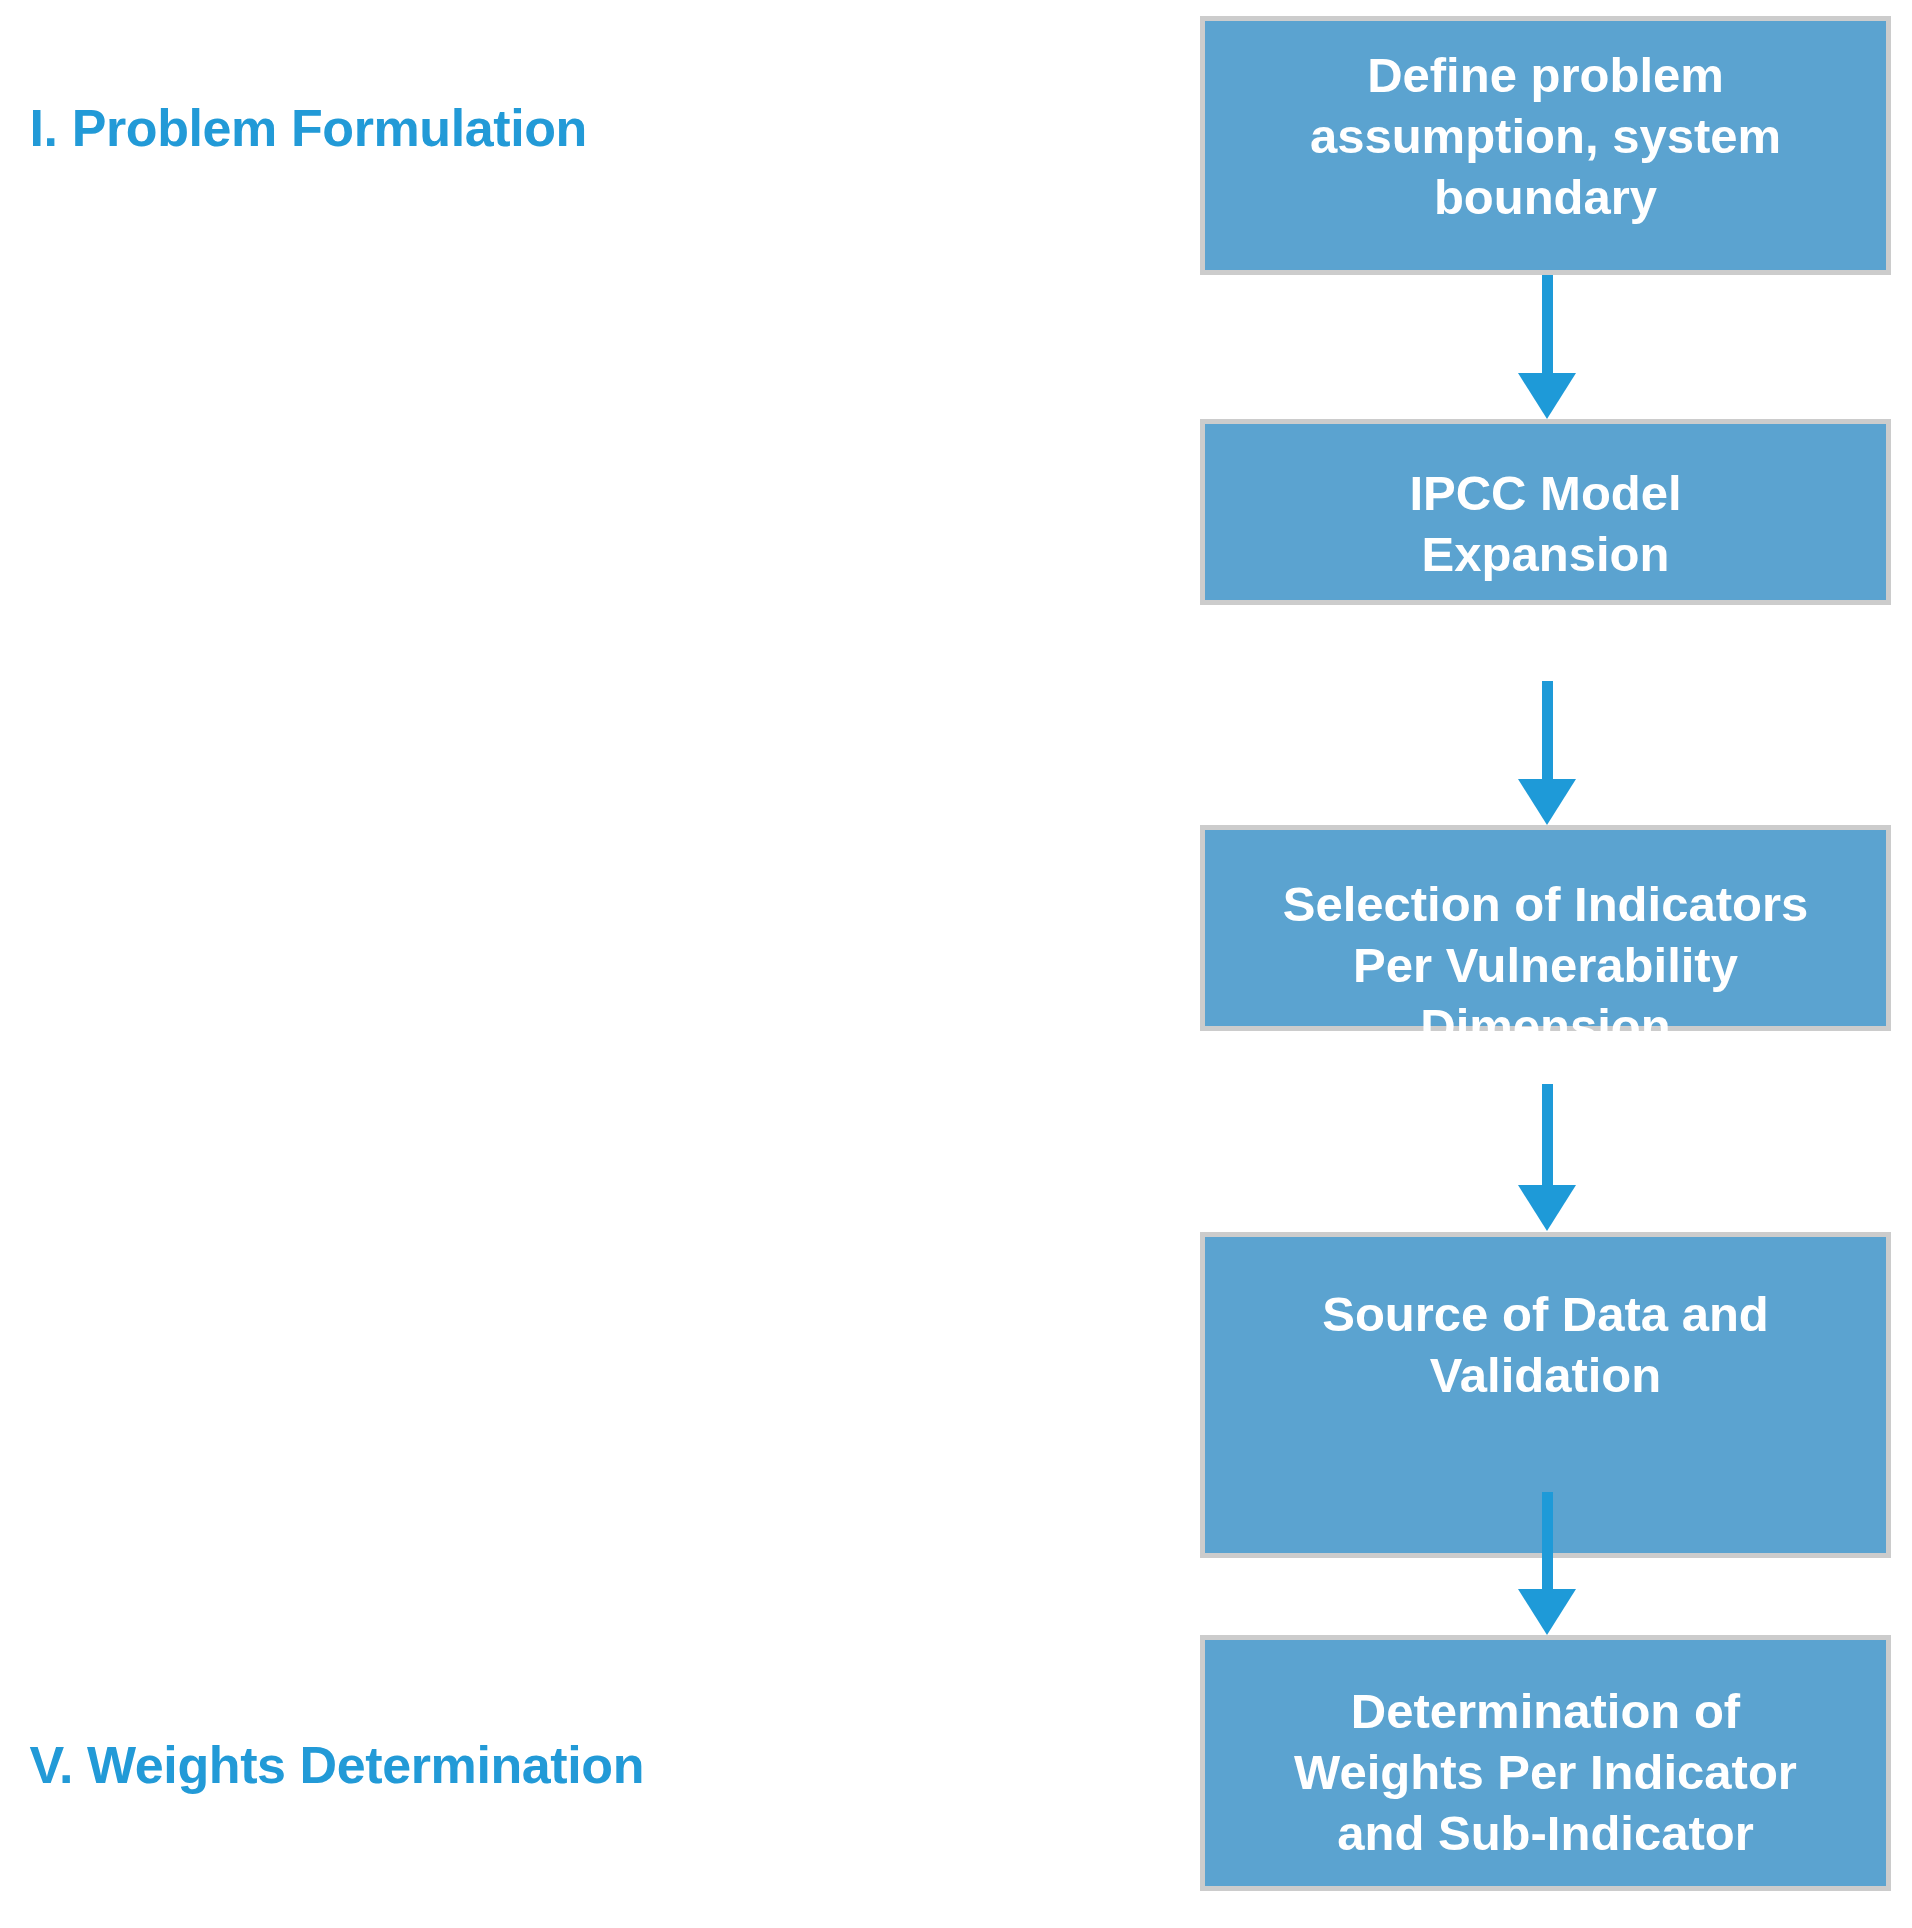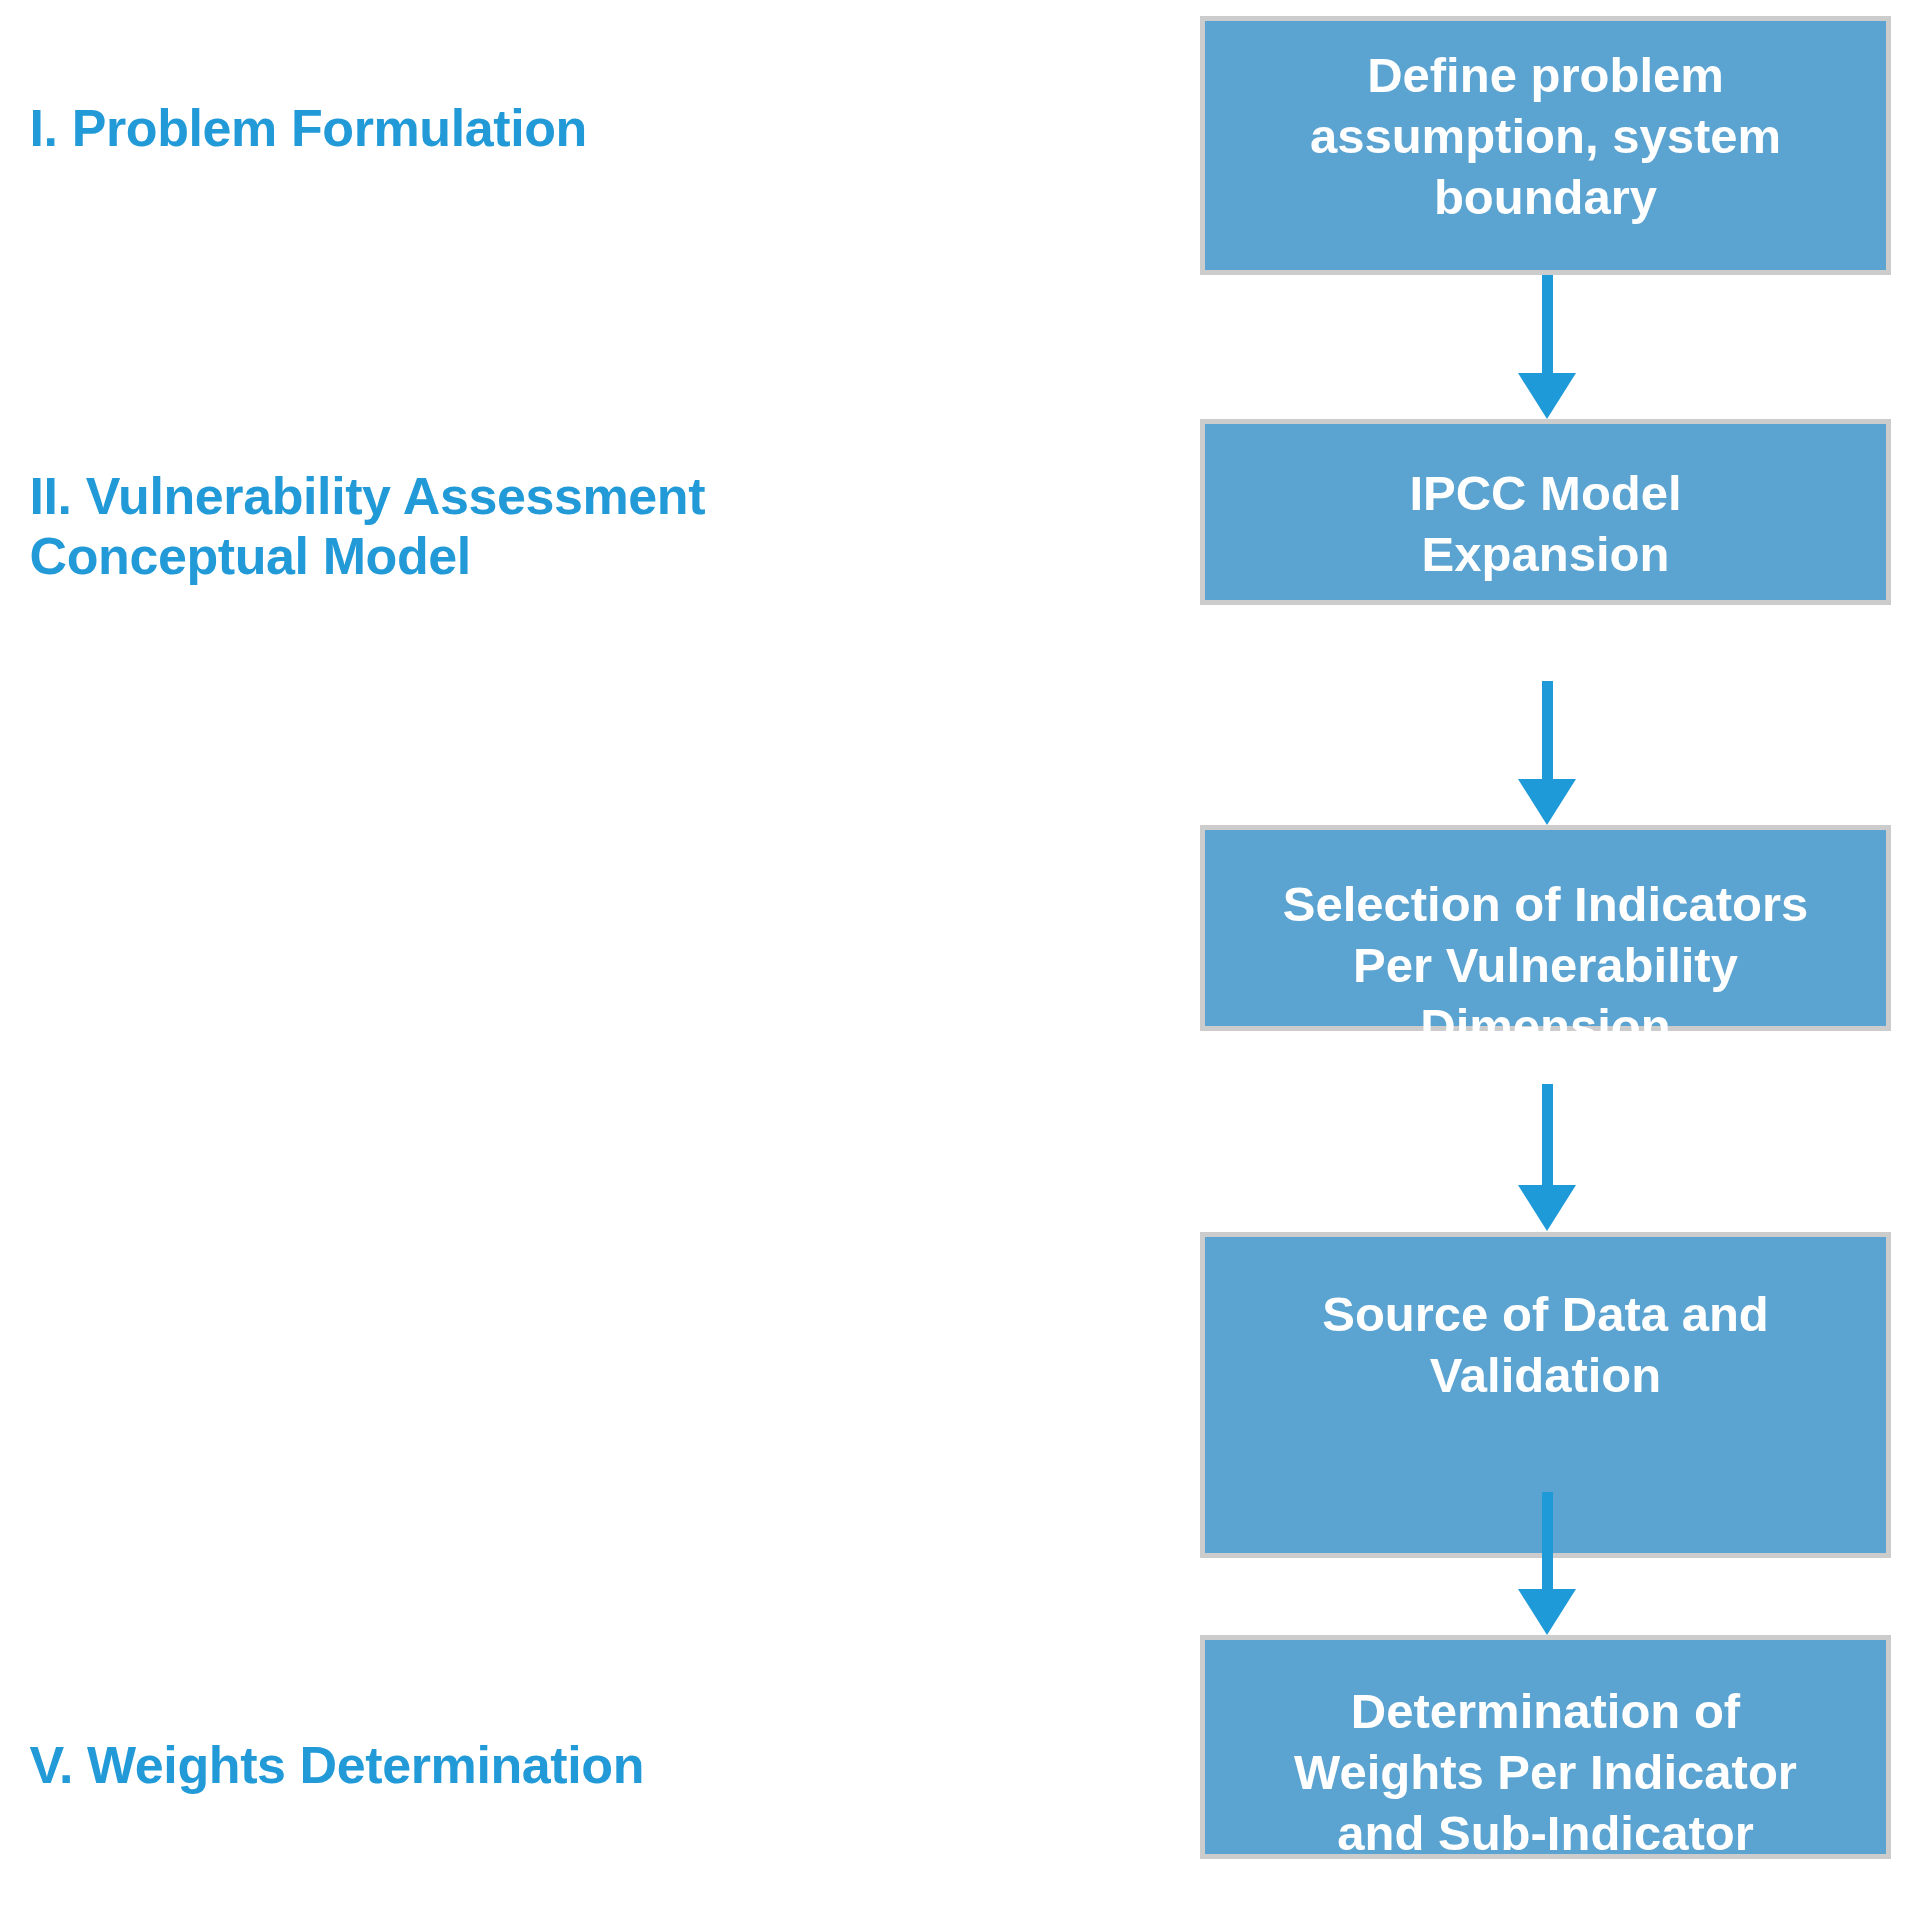--- a/index.html
+++ b/index.html
@@ -76,21 +76,21 @@
 
   #box-2 { top: 419px;  height: 186px; }
   #box-2 .box-text { top: 39px; }
 
   #box-3 { top: 825px; height: 206px; }
   #box-3 .box-text { top: 44px; }
 
   #box-4 { top: 1232px; height: 326px; }
   #box-4 .box-text { top: 47px; }
 
-  #box-5 { top: 1635px; height: 224px; }
+  #box-5 { top: 1635px; height: 256px; }
   #box-5 .box-text { top: 41px; }
 
   
   .arrow {
     position: absolute;
     left: 1534px;
     width: 26px;
   }
   .arrow .shaft {
     position: absolute;
@@ -126,22 +126,20 @@
   #arrow-4 .shaft { height: 99px; }
   #arrow-4 .head  { top: 97px; }
 </style>
 </head>
 <body>
 
 <div id="canvas">
 
   <div class="stage-label stage-1">I. Problem Formulation</div>
 
-  <div class="stage-label stage-2">II. Vulnerability Assessment
-Conceptual Model</div>
 
 
 
   <div class="stage-label stage-5">V. Weights Determination</div>
 
   <div class="flow-box" id="box-1">
     <span class="box-text">Define problem
 assumption, system
 boundary</span>
   </div>

